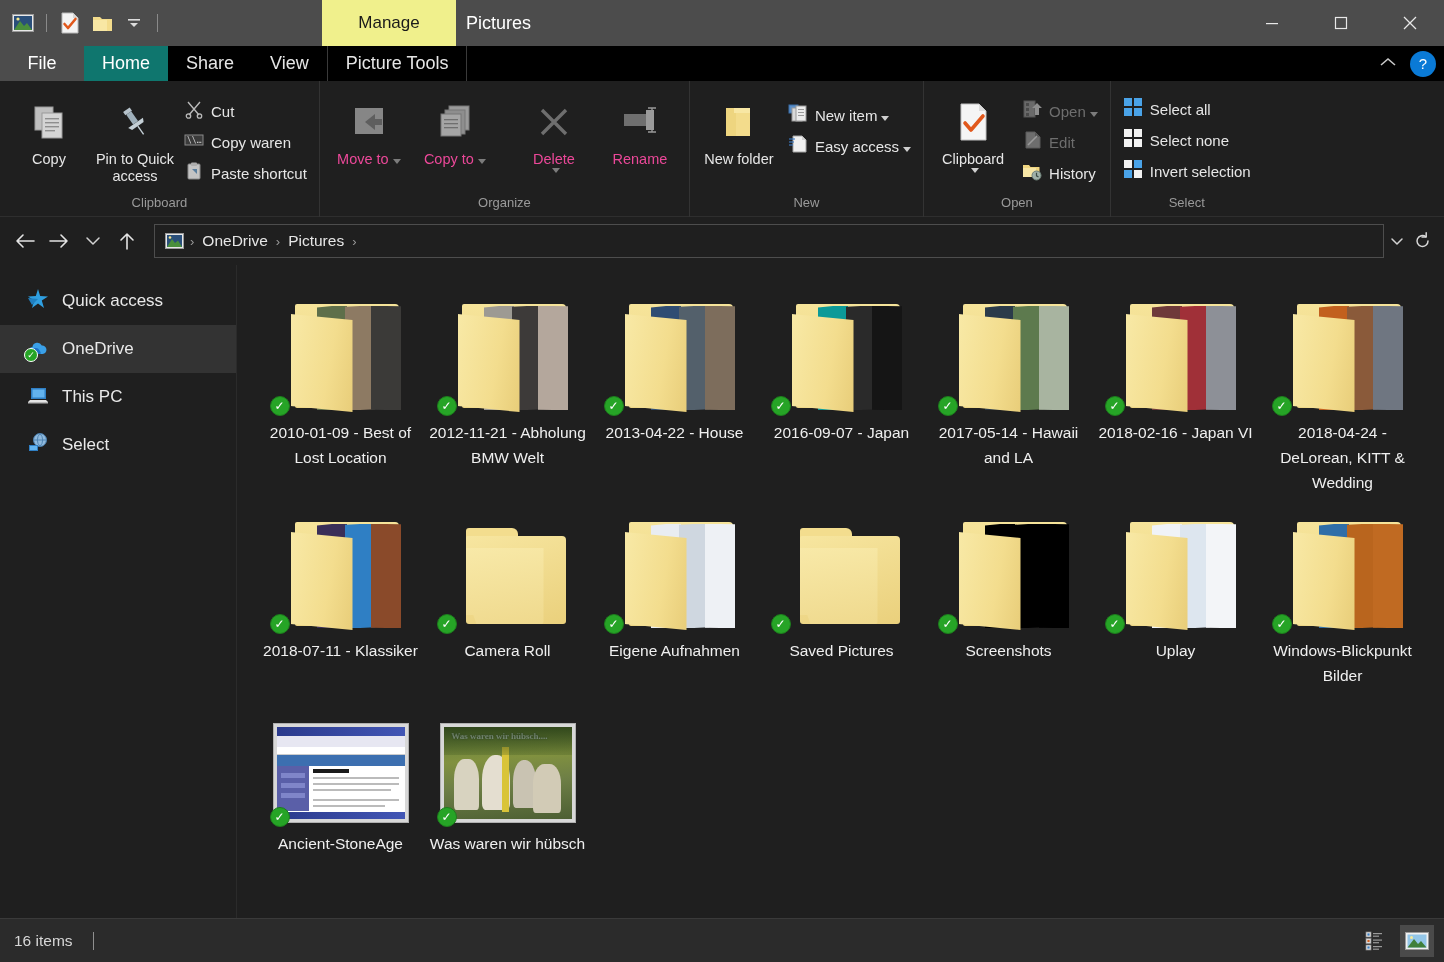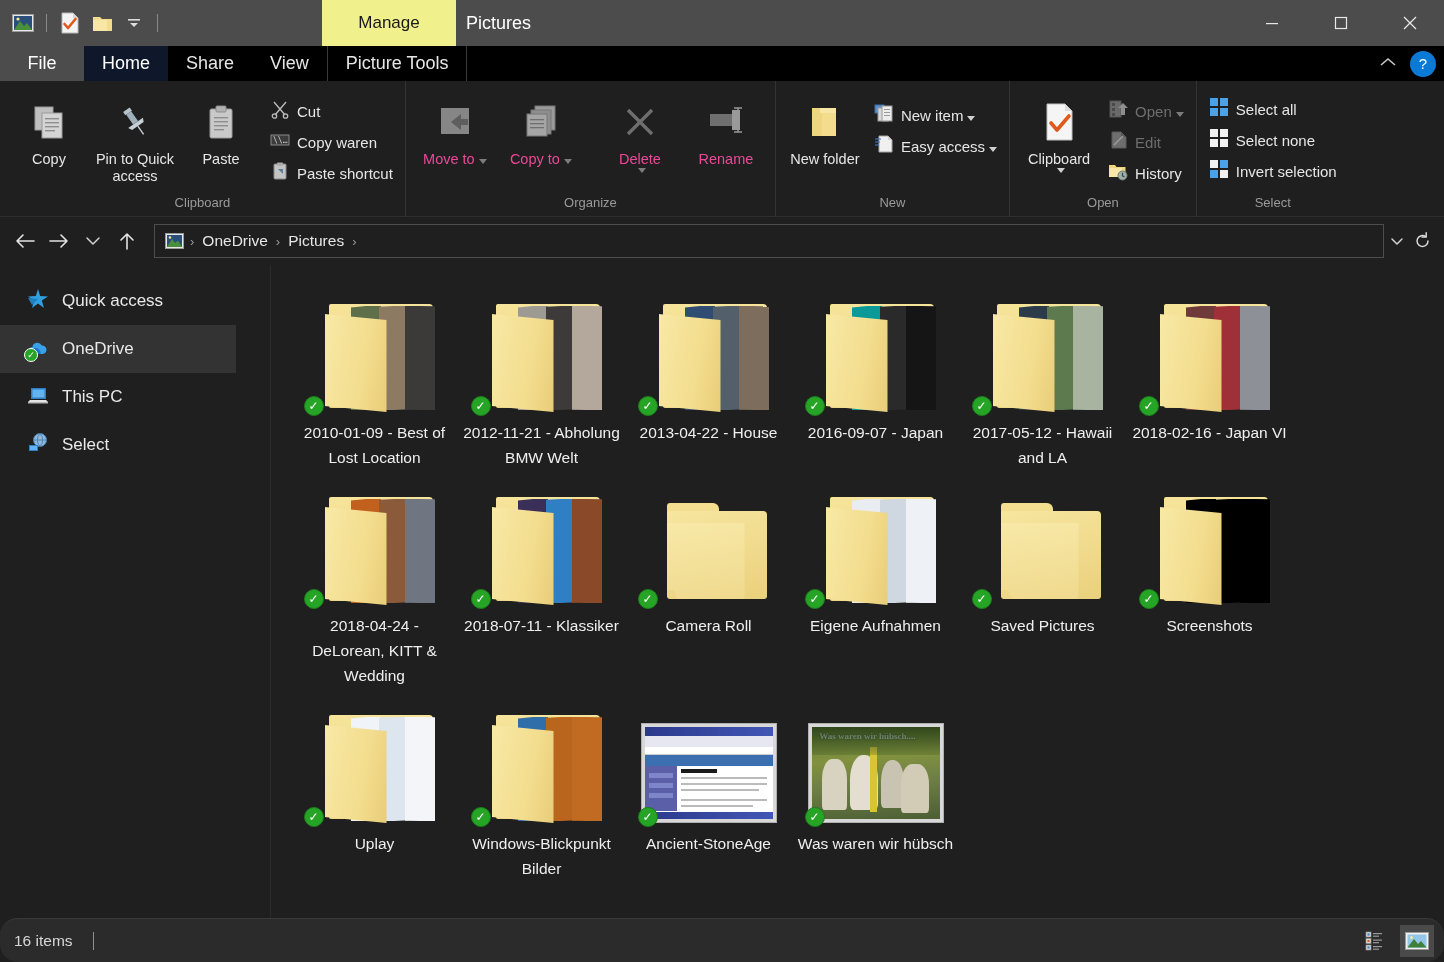--- a/index.html
+++ b/index.html
@@ -25,21 +25,21 @@
   .win-title { position:absolute; left:466px; top:0; height:46px; display:flex; align-items:center;
     color:#ffffff; font-size:18px; }
   .wincontrols { position:absolute; right:0; top:0; height:46px; display:flex; }
   .wc { width:69px; height:46px; display:flex; align-items:center; justify-content:center; }
   .wc svg { display:block; }
 
   
   .ribbon-tabs { height:35px; background:#000000; display:flex; align-items:stretch; position:relative; flex:0 0 auto; }
   .rtab { padding:0 18px; display:flex; align-items:center; color:#e6e6e6; font-size:18px; height:35px; }
   .rtab.file { background:#4c4c4c; color:#ffffff; min-width:84px; justify-content:center; }
-  .rtab.active { background:#0f172a; color:#ffffff; }
+  .rtab.active { background:#0f766e; color:#ffffff; }
   .rtab.ctx { color:#e6e6e6; border-left:1px solid #3a3a3a; border-right:1px solid #3a3a3a; }
   .ribbon-right { position:absolute; right:8px; top:0; height:35px; display:flex; align-items:center; gap:12px; }
   .help-circle { width:26px; height:26px; border-radius:50%; background:#0a7ad6; color:#fff; font-size:15px;
      display:flex; align-items:center; justify-content:center; }
 
   
   .ribbon { height:136px; background:#1f1f1f; display:flex; flex:0 0 auto; position:relative;
             border-bottom:1px solid #2e2e2e; }
   .rgroup { height:136px; display:flex; flex-direction:column; position:relative; padding:0 6px; }
   .rgroup + .rgroup { border-left:1px solid #333; }
@@ -65,21 +65,21 @@
      display:flex; align-items:center; padding:0 6px; }
   .crumb { color:#e6e6e6; font-size:15.5px; padding:0 6px; }
   .crumb-sep { color:#9a9a9a; font-size:13px; padding:0 2px; }
   .addr-right { display:flex; align-items:center; height:34px; }
   .addr-ico { width:26px; height:32px; display:flex; align-items:center; justify-content:center; color:#d8d8d8; }
   .searchbox { width:300px; height:34px; margin-left:12px; border:1px solid #4d4d4d; background:#1f1f1f;
     display:flex; align-items:center; padding:0 8px; }
   .searchbox .ph { flex:1; color:#9a9a9a; font-size:15.5px; }
 
   
-  .main { flex:1; display:flex; min-height:0; background:#1f1f1f;gap:34px; }
+  .main { flex:1; display:flex; min-height:0; background:#1f1f1f; }
   .sidebar { width:236px; background:#1f1f1f; padding-top:12px; flex:0 0 auto; }
   .side-item { height:48px; display:flex; align-items:center; gap:12px; padding-left:26px; color:#e9e9e9; font-size:17px; }
   .side-item.selected { background:#333333; }
   .content { flex:1; background:#1f1f1f; border-left:1px solid #2b2b2b; overflow:hidden; position:relative; }
   .grid { display:flex; flex-wrap:wrap; padding:18px 10px 0 20px; align-content:flex-start; }
   .tile { width:167px; display:flex; flex-direction:column; align-items:center; margin-bottom:6px; }
   .tile .thumb { width:150px; height:135px; position:relative; display:flex; align-items:flex-end; justify-content:center; }
   .tile .cap { width:160px; text-align:center; color:#efefef; font-size:15.5px; line-height:25px; margin-top:2px;
     word-wrap:break-word; overflow-wrap:break-word; }
   .sync-badge { position:absolute; left:4px; bottom:2px; width:20px; height:20px; border-radius:50%;
@@ -104,21 +104,21 @@
      clip-path: polygon(0 0, 100% 0, 100% 100%, 14% 100%, 10% 88%, 0 88%); }
 
   
   .picfile { position:relative; width:136px; height:112px; }
   .picframe { position:absolute; left:0; top:6px; width:136px; height:100px; background:#d8d8d8;
      border:1px solid #b0b0b0; padding:3px; }
   .picinner { width:100%; height:100%; overflow:hidden; position:relative; }
 
   
   .statusbar { height:44px; background:#2b2b2b; border-top:1px solid #3a3a3a; display:flex; align-items:center;
-     padding:0 14px; flex:0 0 auto; position:relative;border-radius:18px; }
+     padding:0 14px; flex:0 0 auto; position:relative; }
   .status-text { color:#d7d7d7; font-size:15.5px; }
   .status-div { width:1px; height:18px; background:#8f8f8f; margin-left:20px; }
   .viewbtns { position:absolute; right:10px; top:0; height:44px; display:flex; align-items:center; gap:6px; }
   .viewbtn { width:34px; height:32px; display:flex; align-items:center; justify-content:center; }
   .viewbtn.active { background:#4a4a4a; }
 </style>
 </head>
 <body>
 
 <div id="app">
@@ -219,35 +219,20 @@
                 <g transform="rotate(-35 20 20)">
                   <rect x="16" y="5" width="8" height="4" fill="#b7c3cc"></rect>
                   <rect x="17" y="9" width="6" height="12" fill="#9fb0bb"></rect>
                   <path d="M11 21 h18 l-2 4 h-14 z" fill="#c4cfd6"></path>
                   <rect x="19.3" y="25" width="1.4" height="10" fill="#c4cfd6"></rect>
                 </g>
               </svg>
           </span>
           <span class="lbl">Pin to Quick access</span>
         </div>
-        <div class="big-btn">
-          <span class="glyph">
-            <svg width="40" height="40" viewBox="0 0 40 40">
-                <rect x="9" y="7" width="22" height="29" rx="1.5" fill="#c9c9c9" stroke="#9a9a9a"></rect>
-                <rect x="15" y="4" width="10" height="6" rx="1" fill="#b2b2b2" stroke="#8d8d8d"></rect>
-                <g fill="#8e8e8e">
-                  <rect x="13" y="15" width="14" height="1.4"></rect>
-                  <rect x="13" y="19" width="14" height="1.4"></rect>
-                  <rect x="13" y="23" width="14" height="1.4"></rect>
-                  <rect x="13" y="27" width="10" height="1.4"></rect>
-                </g>
-              </svg>
-          </span>
-          <span class="lbl">Paste</span>
-        </div>
         <div class="small-col">
           <div class="small-btn">
             <span>
               <svg width="20" height="20" viewBox="0 0 20 20">
                   <path d="M4 3 L15 16 M16 3 L5 16" stroke="#b9b9b9" stroke-width="1.4" fill="none"></path>
                   <circle cx="4.5" cy="17" r="2.2" fill="none" stroke="#b9b9b9" stroke-width="1.3"></circle>
                   <circle cx="15.5" cy="17" r="2.2" fill="none" stroke="#b9b9b9" stroke-width="1.3"></circle>
                 </svg>
             </span>
             <span class="lbl">Cut</span>
@@ -639,21 +624,21 @@
                 <div class="fold-back"></div>
                 <div class="fold-photos">
                   <div class="ph-img" style="left:0;width:30px;transform:skewY(-6deg);background:#2b3b4a"></div>
                   <div class="ph-img" style="left:28px;width:30px;transform:skewY(-3deg);background:#5d7a4e"></div>
                   <div class="ph-img" style="left:54px;width:30px;transform:skewY(1deg);background:#a8b4a0"></div>
                 </div>
                 <div class="fold-front"></div>
               </div>
               <span class="sync-badge">✓</span>
             </div>
-            <div class="cap">2017-05-12 - Hawaii and LA</div>
+            <div class="cap">2017-05-14 - Hawaii and LA</div>
           </div>
           <div class="tile">
             <div class="thumb">
               <div class="folder">
                 <div class="fold-back"></div>
                 <div class="fold-photos">
                   <div class="ph-img" style="left:0;width:30px;transform:skewY(-6deg);background:#6e3a3a"></div>
                   <div class="ph-img" style="left:28px;width:30px;transform:skewY(-3deg);background:#a03038"></div>
                   <div class="ph-img" style="left:54px;width:30px;transform:skewY(1deg);background:#8d9097"></div>
                 </div>

